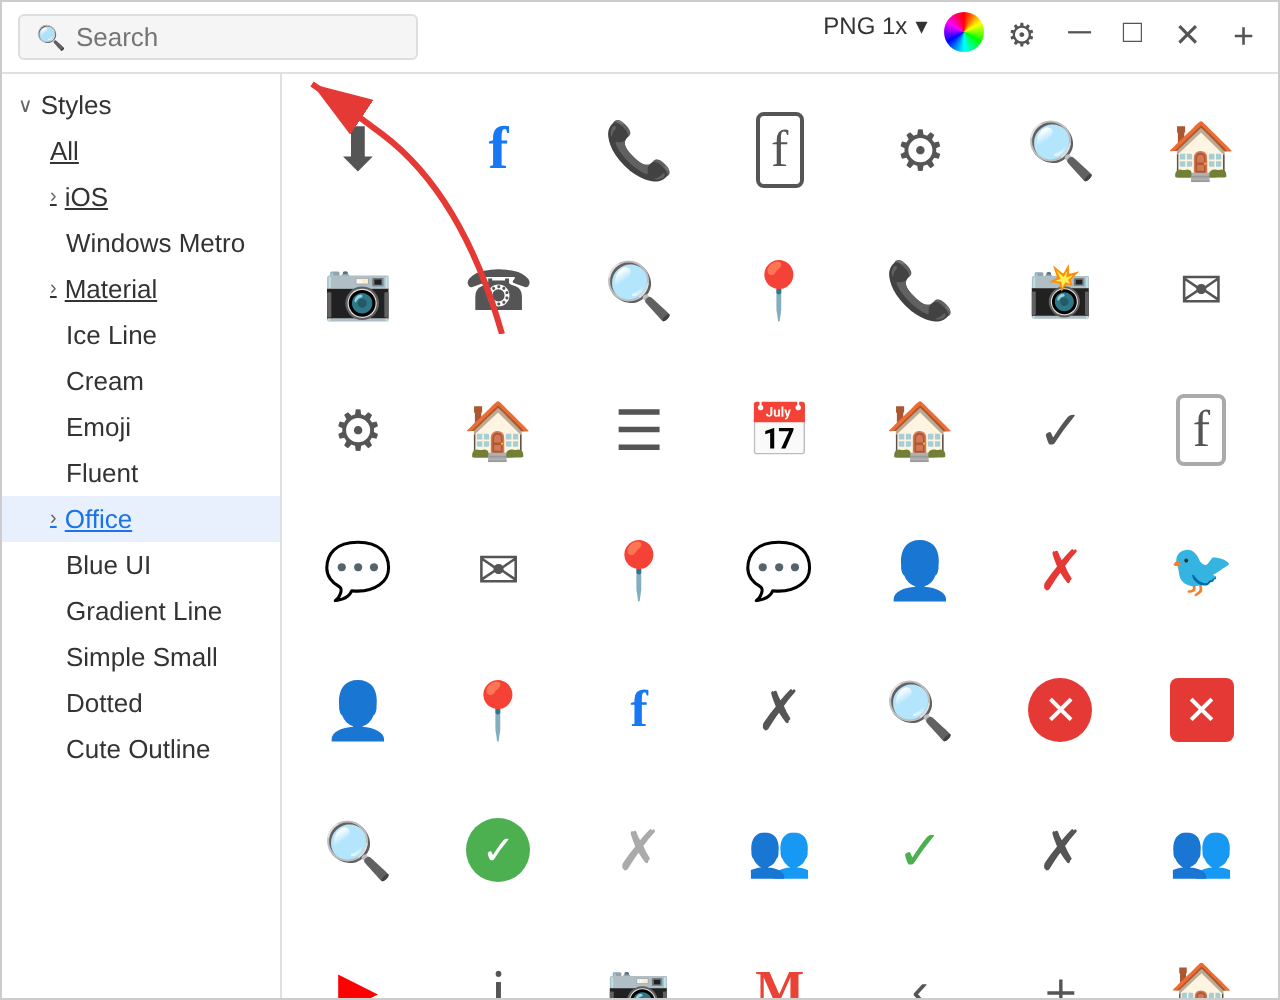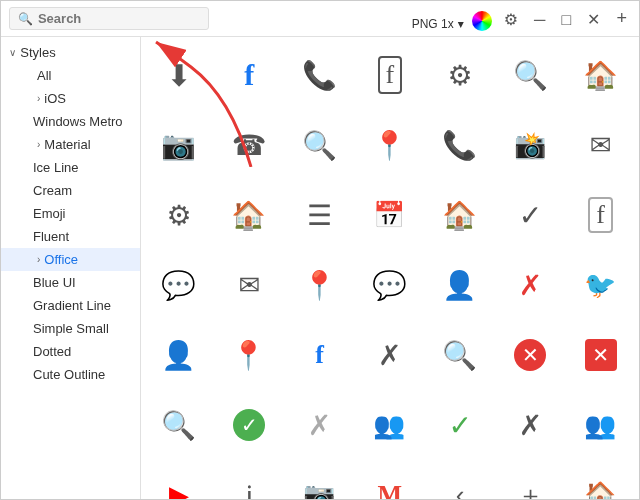--- a/index.html
+++ b/index.html
@@ -35,30 +35,29 @@
       flex: 1;
       max-width: 200px;
     }
     .titlebar .search-box input {
       border: none;
       background: transparent;
       outline: none;
       font-size: 13px;
       color: #666;
       width: 100%;
-      font-weight: bold;
     }
     .titlebar .search-icon-small {
       color: #999;
       margin-right: 5px;
       font-size: 12px;
     }
     .titlebar-right {
       display: flex;
-      align-items: flex-end;
+      align-items: flex-start;
       gap: 8px;
       margin-left: auto;
     }
     .format-select {
       display: flex;
       align-items: center;
       gap: 4px;
       font-size: 12px;
       color: #333;
     }
@@ -108,21 +107,21 @@
       font-size: 13px;
       display: flex;
       align-items: center;
       gap: 4px;
     }
     .sidebar-item.active { background: #e8f0fe; color: #1a73e8; }
     .sidebar-item.header {
       font-weight: 500;
       padding-left: 8px;
     }
-    .sidebar-item.indent { padding-left: 36px; }
+    .sidebar-item.indent { padding-left: 24px; text-decoration: underline; }
     .sidebar-item.indent2 { padding-left: 32px; }
     .chevron { font-size: 10px; color: #666; }
 
     
     .icon-grid-container {
       flex: 1;
       overflow-y: auto;
       padding: 4px;
       position: relative;
     }

